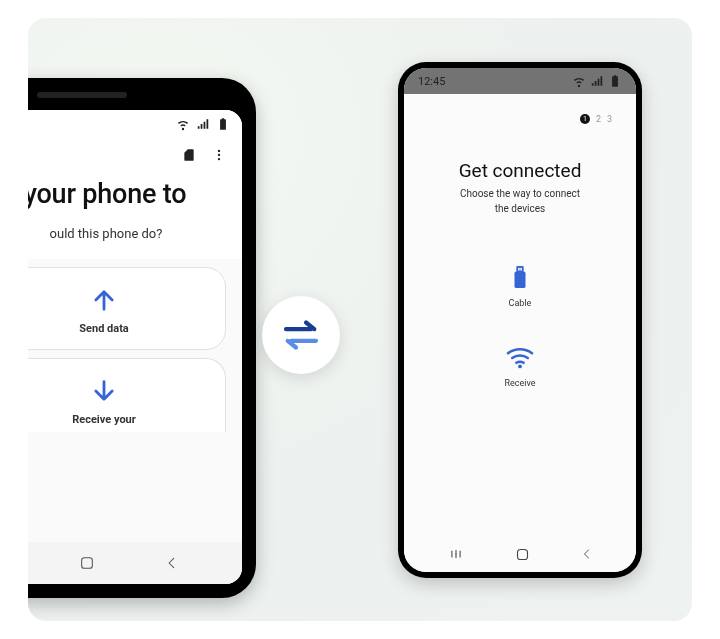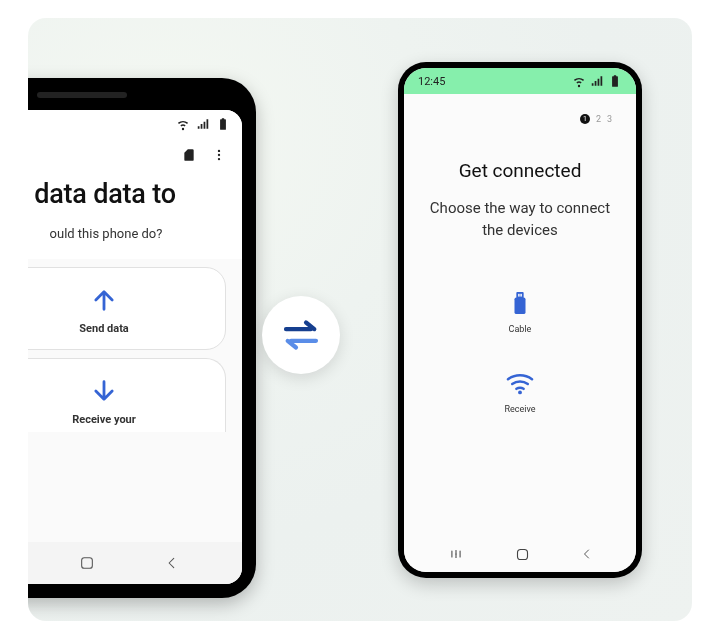--- a/index.html
+++ b/index.html
@@ -158,21 +158,21 @@
     overflow: hidden;
   }
   .phone-right .status {
     height: 26px;
     display: flex;
     justify-content: space-between;
     align-items: center;
     padding: 0 14px;
     font-size: 11px;
     color: #222;
-    background: #86efac;
+    background: #737373;
   }
   .phone-right .status .icons { display: flex; gap: 4px; align-items: center; }
   .phone-right .stepper {
     display: flex;
     justify-content: flex-end;
     gap: 6px;
     padding: 20px 24px 8px;
     font-size: 9px;
     color: #999;
     align-items: center;
@@ -188,25 +188,25 @@
     font-size: 7px;
   }
   .phone-right h2 {
     font-size: 19px;
     font-weight: 400;
     text-align: center;
     color: #111;
     margin-top: 27px;
   }
   .phone-right .sub {
-    font-size: 15px;
+    font-size: 10px;
     color: #333;
     text-align: center;
     line-height: 1.45;
-    margin-top: 16px;
+    margin-top: 5px;
   }
   .phone-right .options {
     margin-top: 48px;
     display: flex;
     flex-direction: column;
     align-items: center;
     gap: 38px;
   }
   .opt {
     display: flex;
@@ -275,21 +275,21 @@
                   <path fill="#222" d="M18 2H10L4 8v12a2 2 0 0 0 2 2h12a2 2 0 0 0 2-2V4a2 2 0 0 0-2-2zm-6 6h2V4h-2zm3 0h2V4h-2z"></path>
                 </svg>
               <svg class="icon-sm" viewBox="0 0 24 24">
                   <circle fill="#222" cx="12" cy="5" r="2"></circle>
                   <circle fill="#222" cx="12" cy="12" r="2"></circle>
                   <circle fill="#222" cx="12" cy="19" r="2"></circle>
                 </svg>
             </div>
 
             <div class="big-title">
-              <span>data data to</span><br>
+              <span>your phone to</span><br>
             </div>
 
             <div class="subtitle">ould this phone do?</div>
 
             <div class="card">
               <svg class="icon-lg" viewBox="0 0 24 24">
                 <path fill="none" stroke="#3564d4" stroke-width="2.4" stroke-linecap="round" stroke-linejoin="round" d="M12 20V5M5 12l7-7 7 7"></path>
               </svg>
               <span class="card-label">Send data</span>
             </div>

